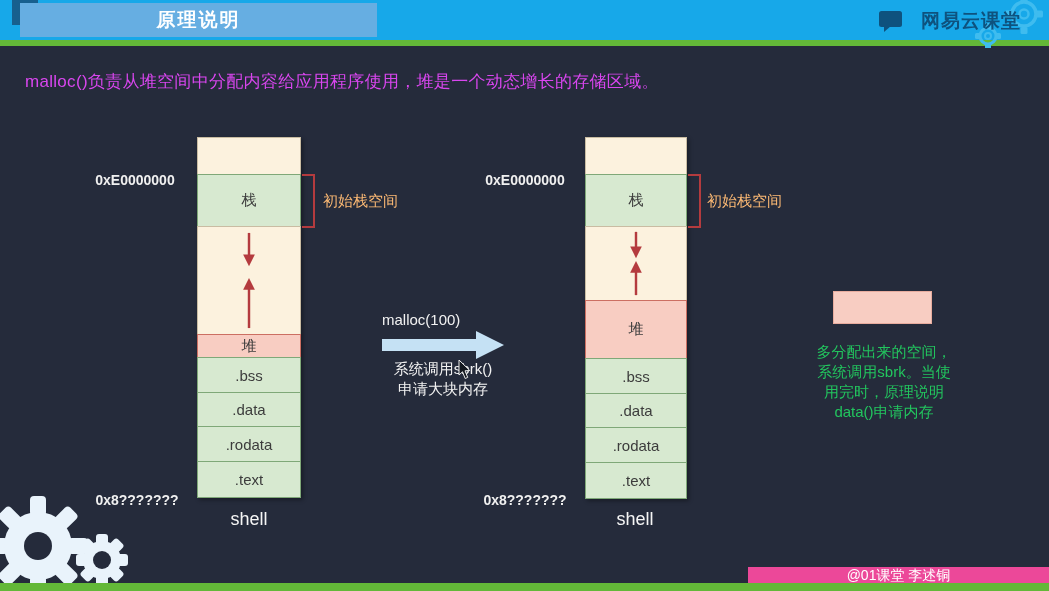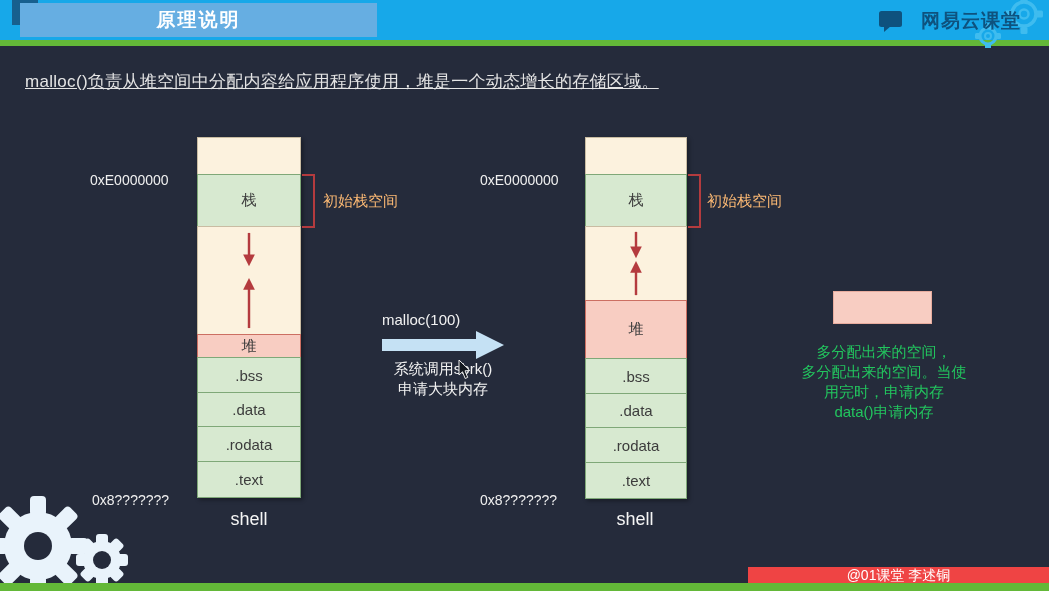--- a/index.html
+++ b/index.html
@@ -17,51 +17,51 @@
     background:#66AEE2;display:flex;align-items:center;justify-content:center;
     font-size:19px;font-weight:bold;letter-spacing:2px;color:#FFFFFF;
   }
   .brand{
     position:absolute;right:28px;top:8px;height:26px;display:flex;align-items:center;gap:17px;
     color:#0E527E;font-size:19px;font-weight:bold;letter-spacing:1px;z-index:2;
   }
   .header-gears{position:absolute;right:0;top:0;width:85px;height:48px;z-index:1;}
   .green-line{position:absolute;left:0;top:40px;width:100%;height:6px;background:#63B838;}
   
-  .intro{position:absolute;left:25px;top:70px;font-size:17px;color:#e5e5e5;letter-spacing:.3px;text-decoration:underline;}
+  .intro{position:absolute;left:25px;top:70px;font-size:17px;color:#d946ef;letter-spacing:.3px;}
   
   .memcol{position:absolute;top:137px;display:flex;flex-direction:column;box-shadow:2px 2px 4px rgba(0,0,0,.35);}
   .seg{
     box-sizing:border-box;display:flex;align-items:center;justify-content:center;
     font-size:15px;color:#3C3C3C;margin-top:-1px;
   }
   .seg:first-child{margin-top:0;}
   .seg.cream{background:#FCF2DE;border:1px solid #C9BCA2;}
   .seg.green{background:#D7E9D0;border:1px solid #7FA878;}
   .seg.pink{background:#F8CDC2;border:1px solid #CC6F62;}
   .seg svg{display:block;width:100%;height:100%;}
-  .addr{position:absolute;width:90px;text-align:left;font-size:14px;color:#F0F0F0;}
+  .addr{position:absolute;width:90px;text-align:center;font-size:14px;color:#F0F0F0;font-weight:bold;}
   .caption{position:absolute;width:104px;text-align:center;font-size:18px;color:#F5F5F5;top:509px;}
   .bracket{
     position:absolute;top:174px;width:13px;height:54px;box-sizing:border-box;
     border-top:2px solid #B43B3E;border-right:2px solid #B43B3E;border-bottom:2px solid #B43B3E;
   }
   .bracket-label{position:absolute;top:192px;font-size:15px;color:#fdba74;}
   
   .call-label{position:absolute;left:382px;top:311px;width:122px;font-size:15px;}
   .flow-arrow{position:absolute;left:382px;top:331px;}
   .flow-desc{position:absolute;left:374px;top:359px;width:138px;text-align:center;font-size:15px;line-height:20px;}
   .cursor{position:absolute;left:458px;top:360px;}
   
   .note-swatch{position:absolute;left:833px;top:291px;width:99px;height:33px;background:#F8CDC2;border:1px solid #E8AC9E;box-sizing:border-box;}
   .note-text{position:absolute;left:798px;top:342px;width:172px;text-align:center;font-size:15px;line-height:20px;color:#22c55e;}
   
   .footer-gears{position:absolute;left:-10px;bottom:8px;width:180px;height:95px;z-index:1;}
   .credit-box{
-    position:absolute;left:748px;top:567px;width:301px;height:18px;background:#ef4444;
+    position:absolute;left:748px;top:567px;width:301px;height:18px;background:#ec4899;
     display:flex;align-items:center;justify-content:center;font-size:14px;color:#FFFFFF;z-index:2;
   }
   .green-strip{position:absolute;left:0;top:583px;width:100%;height:8px;background:#63B838;z-index:3;}
 </style>
 </head>
 <body>
 
 <div class="stage">
 
   <div class="header">
@@ -181,22 +181,22 @@
       <span>.text</span>
     </div>
   </div>
   <div class="bracket" style="left:688px;"></div>
   <div class="bracket-label" style="left:707px;">初始栈空间</div>
   <div class="caption" style="left:584px;width:102px;">shell</div>
 
   <div class="note-swatch"></div>
   <div class="note-text">
     <div>多分配出来的空间，</div>
-    <div>多分配出来的空间。当使</div>
-    <div>用完时，申请内存</div>
+    <div>系统调用sbrk。当使</div>
+    <div>用完时，原理说明</div>
     <div>data()申请内存</div>
   </div>
 
   <svg class="footer-gears" viewBox="0 0 180 95">
     <g fill="#E9F3FB">
       <g>
         <rect x="40" y="8" width="16" height="20" rx="4"></rect>
         <rect x="40" y="8" width="16" height="20" rx="4" transform="rotate(45 48 58)"></rect>
         <rect x="40" y="8" width="16" height="20" rx="4" transform="rotate(90 48 58)"></rect>
         <rect x="40" y="8" width="16" height="20" rx="4" transform="rotate(135 48 58)"></rect>

